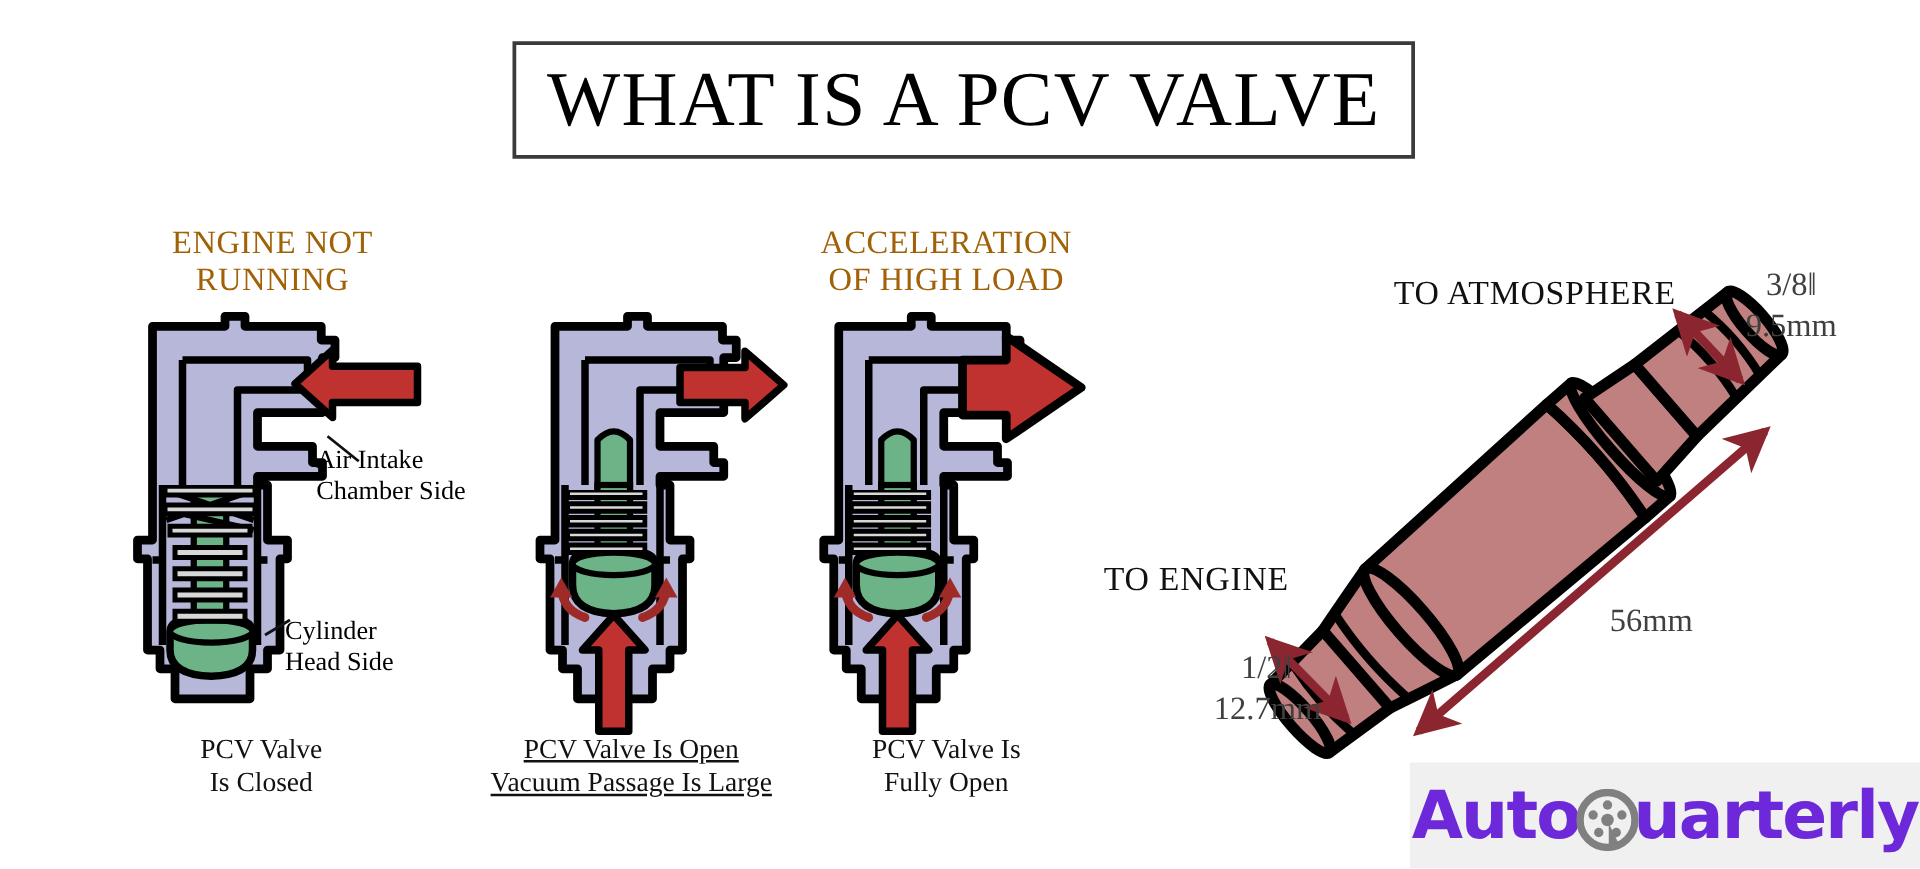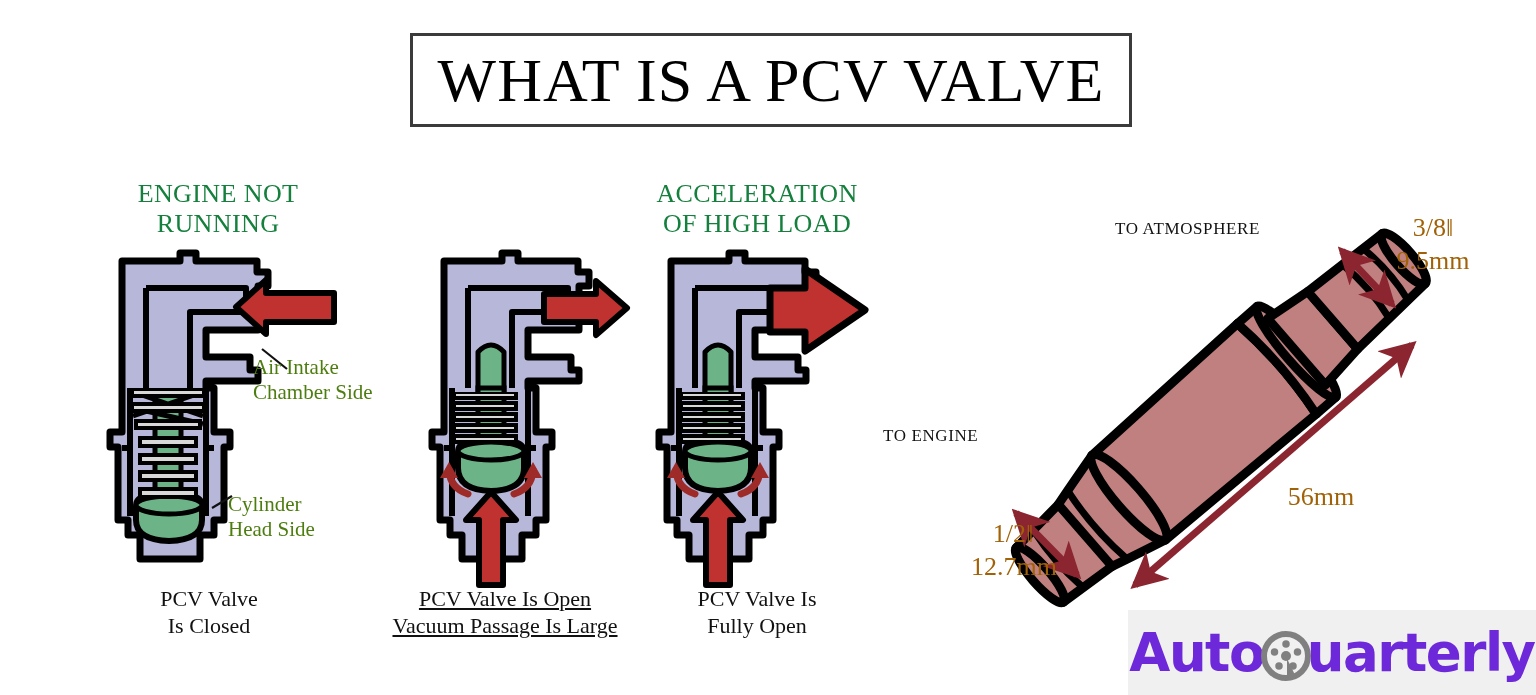--- a/index.html
+++ b/index.html
@@ -39,55 +39,55 @@
     color: #000;
   }
 
   
   .panel-header {
     position: absolute;
     text-align: center;
     font-size: 26px;
     line-height: 1.14;
     letter-spacing: 0.4px;
-    color: #15803d;
+    color: #a16207;
     white-space: pre-line;
   }
   .panel-caption {
     position: absolute;
     text-align: center;
     font-size: 22px;
     line-height: 1.22;
     color: #111;
     white-space: pre-line;
   }
 
   
   .callout {
     position: absolute;
     font-size: 21px;
     line-height: 1.2;
-    color: #4d7c0f;
+    color: #000000;
     white-space: pre-line;
     text-align: left;
   }
 
   
   .big-label {
     position: absolute;
-    font-size: 17px;
+    font-size: 27px;
     letter-spacing: 0.6px;
     color: #111;
     white-space: nowrap;
   }
   .dim-label {
     position: absolute;
     font-size: 26px;
     line-height: 1.22;
-    color: #a16207;
+    color: #404040;
     text-align: center;
     white-space: pre-line;
   }
 
   
   #logo-plate {
     position: absolute;
     left: 1128px;
     top: 610px;
     width: 408px;
@@ -335,21 +335,21 @@
 Fully Open</div>
 
   <div class="callout" style="left:253px; top:355px;">Air Intake
 Chamber Side</div>
 
   <div class="callout" style="left:228px; top:492px;">Cylinder
 Head Side</div>
 
   <div class="big-label" style="left:1115px; top:219px;">TO ATMOSPHERE</div>
 
-  <div class="big-label" style="left:883px; top:426px;">TO ENGINE</div>
+  <div class="big-label" style="left:883px; top:448px;">TO ENGINE</div>
 
   <div class="dim-label" style="left:1381px; top:212px; width:104px;">3/8‖</div>
   <div class="dim-label" style="left:1378px; top:245px; width:110px;">9.5mm</div>
 
   <div class="dim-label" style="left:968px; top:518px; width:90px;">1/2‖</div>
   <div class="dim-label" style="left:955px; top:551px; width:118px;">12.7mm</div>
 
   <div class="dim-label" style="left:1268px; top:481px; width:106px;">56mm</div>
 
   <div id="logo-plate">

